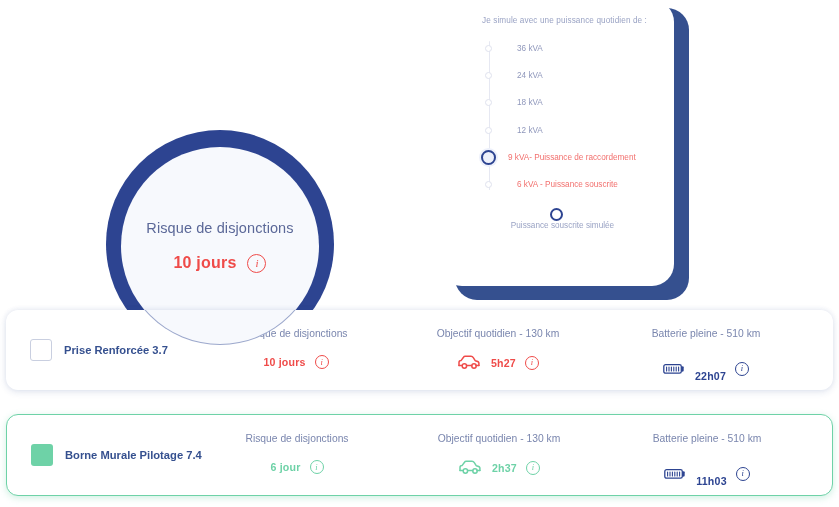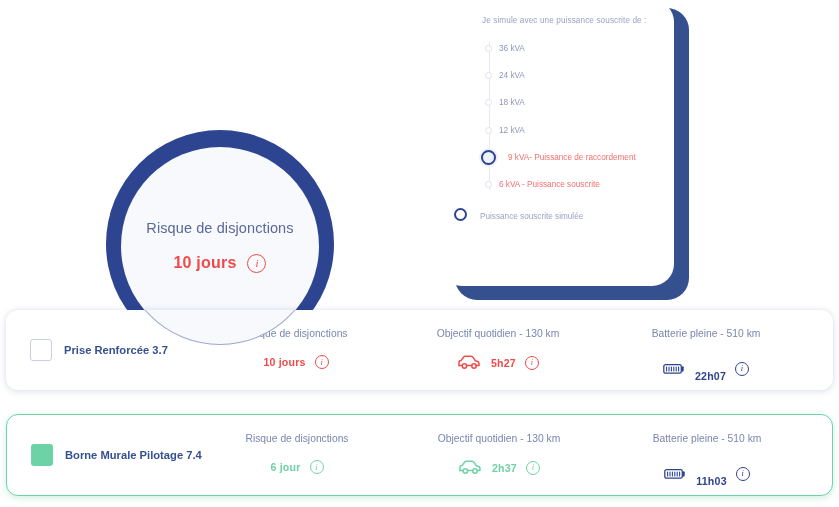--- a/index.html
+++ b/index.html
@@ -55,30 +55,31 @@
     background: #ffffff;
   }
   .sim-item.selected .sim-dot {
     left: -4px;
     width: 15px; height: 15px; margin-top: -7.5px;
     border: 2.2px solid #2d4491;
     background: #eef1fb;
     box-shadow: 0 0 0 2px #eef1fb;
   }
   .sim-label {
-    margin-left: 14px;
+    margin-left: 32px;
     font-size: 8.2px;
     color: #8f97bb;
     white-space: nowrap;
   }
   .sim-item.selected .sim-label { margin-left: 23px; }
   .sim-label.red { color: #f2706e; }
   .sim-foot {
-    display: flex; align-items: flex-end;
+    display: flex; align-items: center;
     margin: 10px 0 0 -2px;
+    flex-direction: column;
   }
   .sim-foot-radio {
     width: 13px; height: 13px;
     border: 2.1px solid #2d4491;
     border-radius: 50%;
     background: #fff;
   }
   .sim-foot-label {
     margin-left: 13px;
     font-size: 8.2px;
@@ -203,21 +204,21 @@
     pointer-events: none;
   }
 </style>
 </head>
 <body>
 
 <div id="stage">
 
   <div class="sim-shadow"></div>
   <div class="sim-panel">
-    <div class="sim-title">Je simule avec une puissance souscrite de :</div>
+    <div class="sim-title">Je simule avec une puissance quotidien de :</div>
 
     <div class="sim-list">
       <div class="sim-line"></div>
 
       <div class="sim-item">
         <span class="sim-dot"></span>
         <span class="sim-label">36 kVA</span>
       </div>
       <div class="sim-item">
         <span class="sim-dot"></span>

